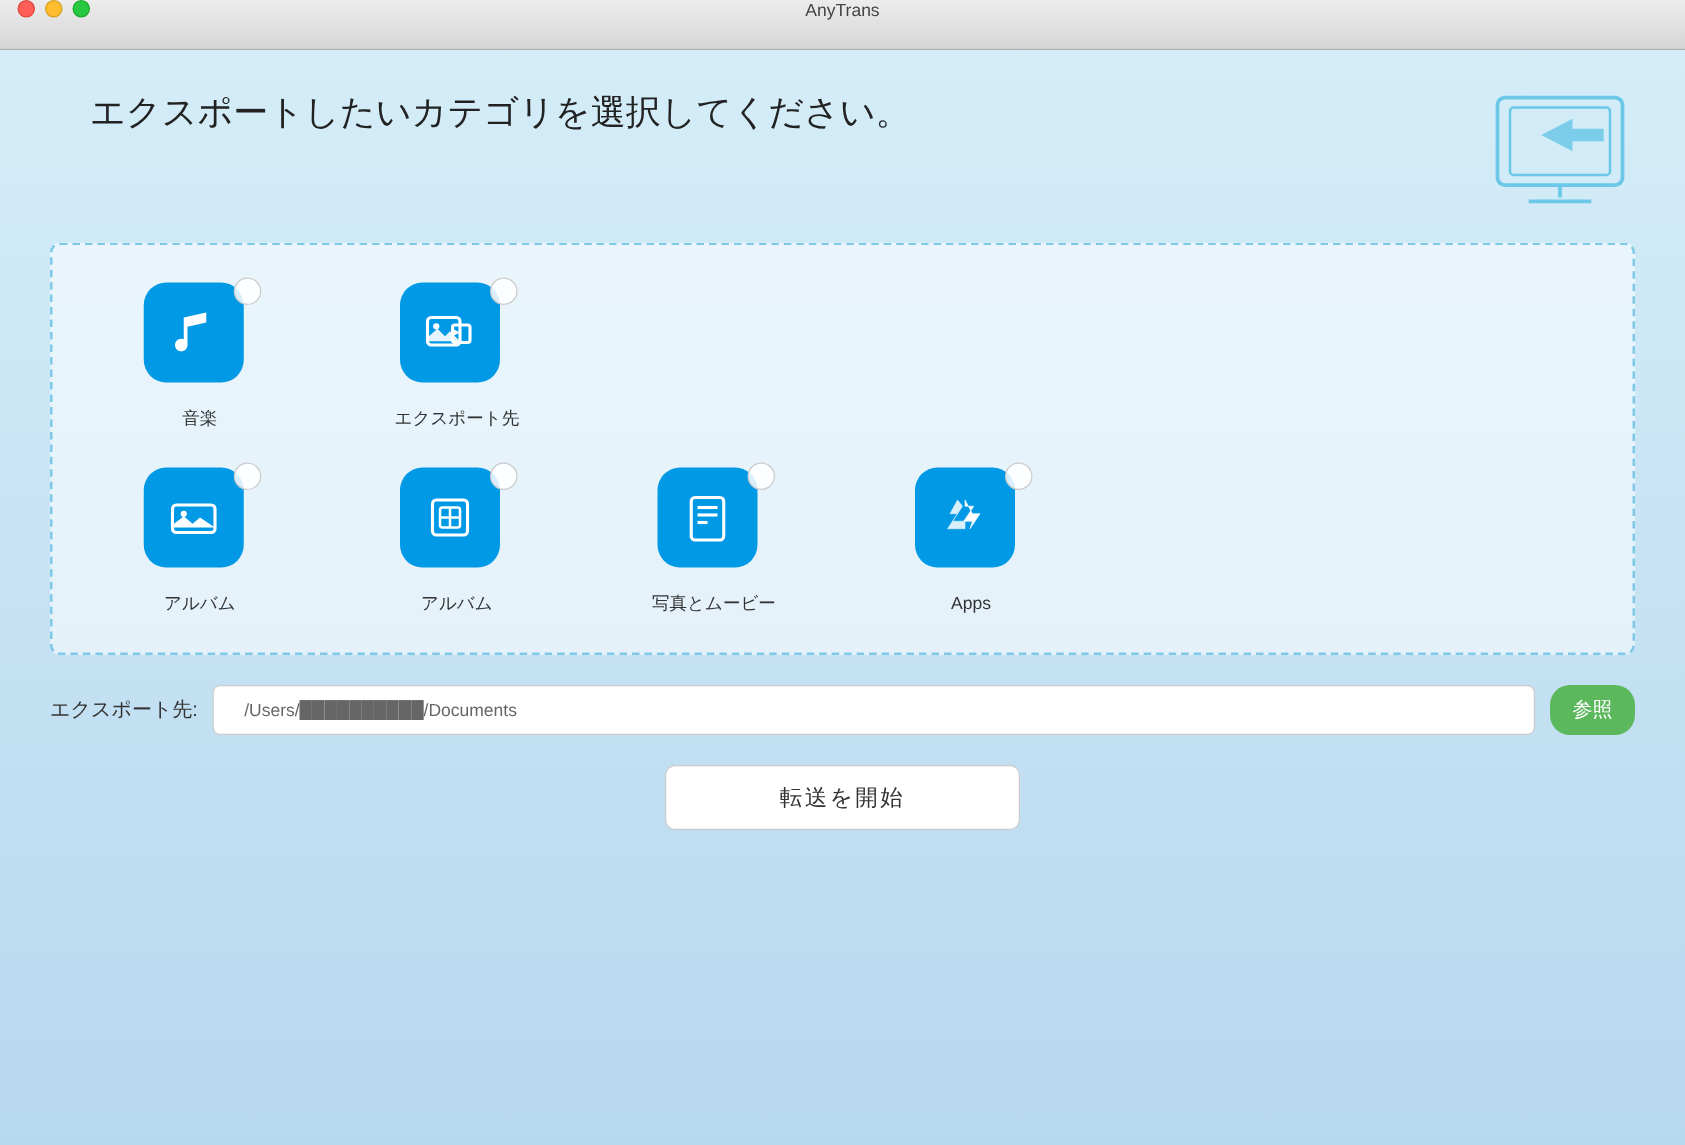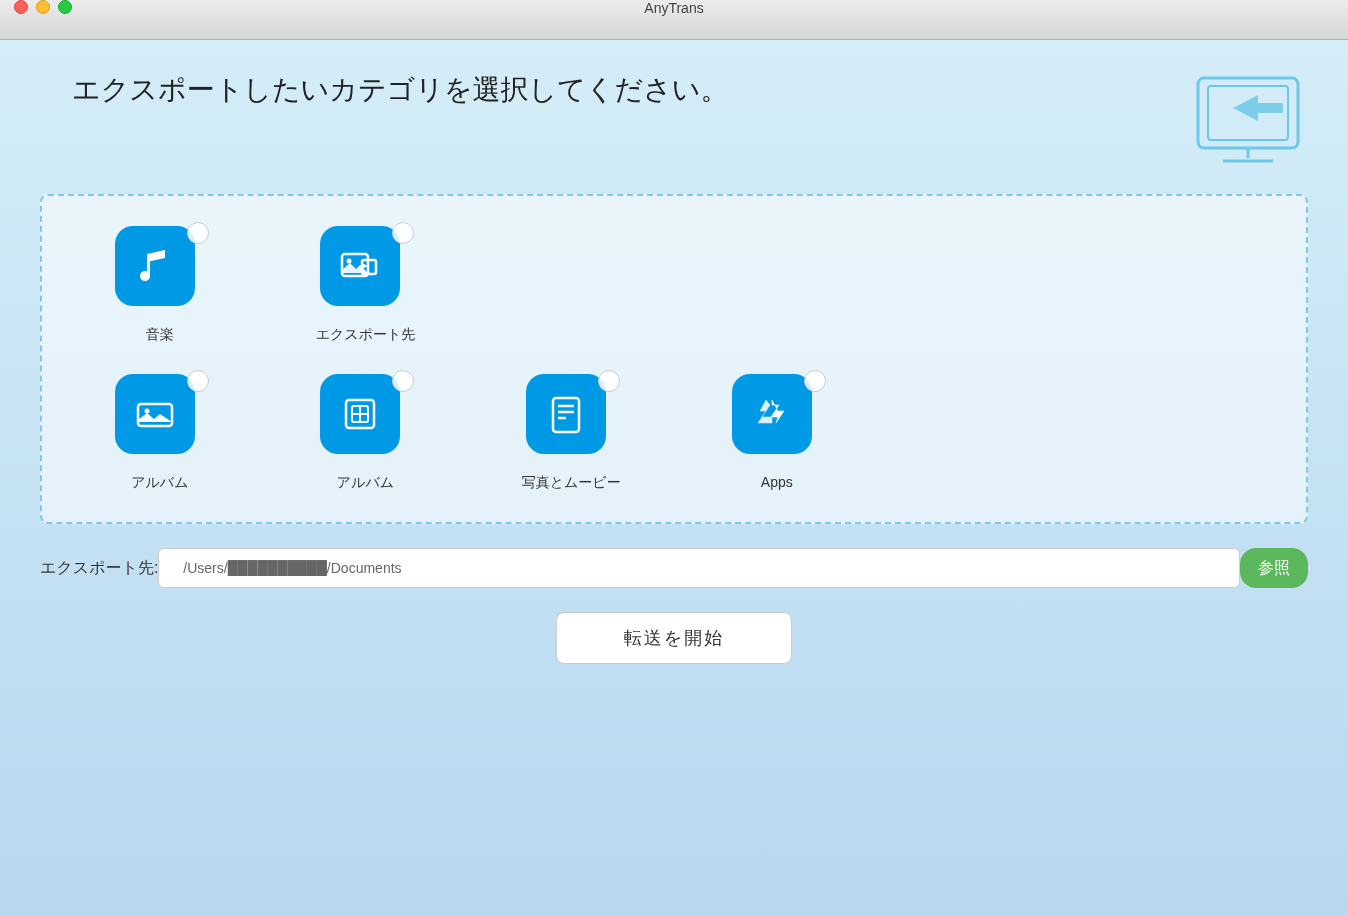--- a/index.html
+++ b/index.html
@@ -149,20 +149,21 @@
       grid-template-columns: repeat(6, 1fr);
       row-gap: 30px;
       column-gap: 10px;
       margin-top: 30px;
     }
 
     
     .export-row {
       display: flex;
       align-items: center;
+      gap: 12px;
     }
     .export-label {
       font-size: 16px;
       color: #333;
       white-space: nowrap;
     }
     .export-input {
       flex: 1;
       height: 40px;
       border: 1px solid #ccc;
@@ -184,21 +185,21 @@
       cursor: pointer;
       white-space: nowrap;
     }
 
     
     .start-row {
       display: flex;
       justify-content: center;
     }
     .start-btn {
-      width: 236px;
+      width: 284px;
       height: 52px;
       background: white;
       border: 1.5px solid #ccc;
       border-radius: 8px;
       font-size: 18px;
       color: #333;
       cursor: pointer;
       letter-spacing: 2px;
     }
   </style>

